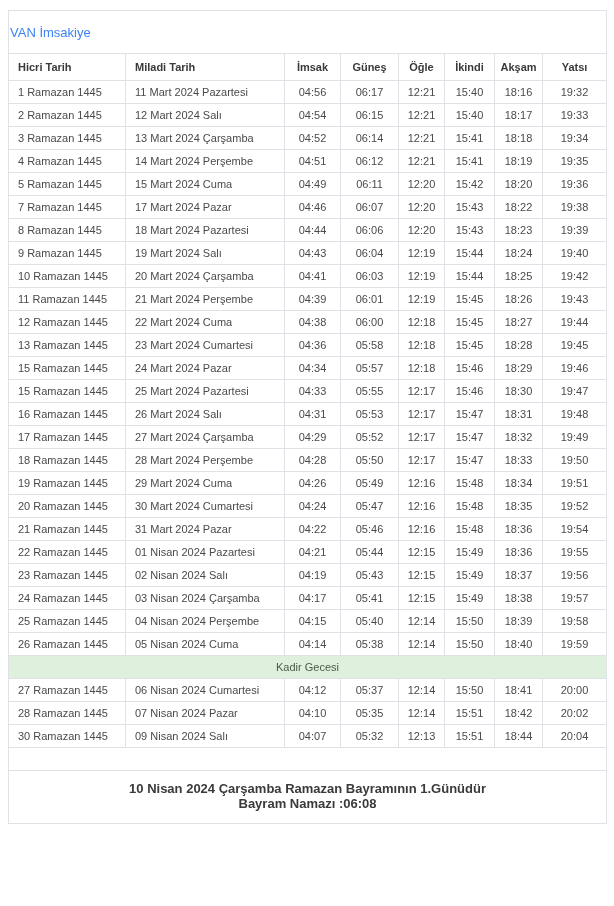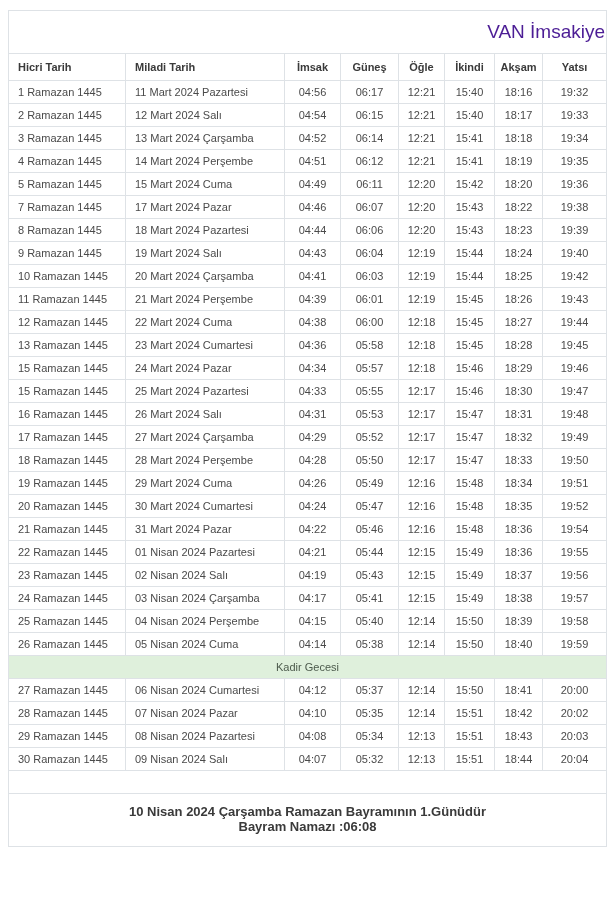--- a/index.html
+++ b/index.html
@@ -22,24 +22,24 @@
   }
   table.imsakiye td, table.imsakiye th {
     border: 1px solid #dee2e6;
     font-size: 11px;
     color: #4a4a4a;
     overflow: hidden;
     white-space: nowrap;
   }
   tr.title-row td {
     height: 40px;
-    text-align: right;
+    text-align: left;
     vertical-align: middle;
-    font-size: 19px;
-    color: #4c1d95;
+    font-size: 13px;
+    color: #3b82f6;
     font-weight: 400;
   }
   tr.header-row th {
     font-weight: 700;
     color: #3a3a3a;
     padding: 7px 9px;
     text-align: left;
   }
   tr.header-row th.time-col { text-align: center; padding: 7px 2px; }
   tr.data-row td { padding: 5px 9px; text-align: left; }
@@ -358,30 +358,20 @@
           <td class="text-col">28 Ramazan 1445</td>
           <td class="text-col">07 Nisan 2024 Pazar</td>
           <td class="time-col">04:10</td>
           <td class="time-col">05:35</td>
           <td class="time-col">12:14</td>
           <td class="time-col">15:51</td>
           <td class="time-col">18:42</td>
           <td class="time-col">20:02</td>
         </tr>
         <tr class="data-row">
-          <td class="text-col">29 Ramazan 1445</td>
-          <td class="text-col">08 Nisan 2024 Pazartesi</td>
-          <td class="time-col">04:08</td>
-          <td class="time-col">05:34</td>
-          <td class="time-col">12:13</td>
-          <td class="time-col">15:51</td>
-          <td class="time-col">18:43</td>
-          <td class="time-col">20:03</td>
-        </tr>
-        <tr class="data-row">
           <td class="text-col">30 Ramazan 1445</td>
           <td class="text-col">09 Nisan 2024 Salı</td>
           <td class="time-col">04:07</td>
           <td class="time-col">05:32</td>
           <td class="time-col">12:13</td>
           <td class="time-col">15:51</td>
           <td class="time-col">18:44</td>
           <td class="time-col">20:04</td>
         </tr>
       </tbody>

